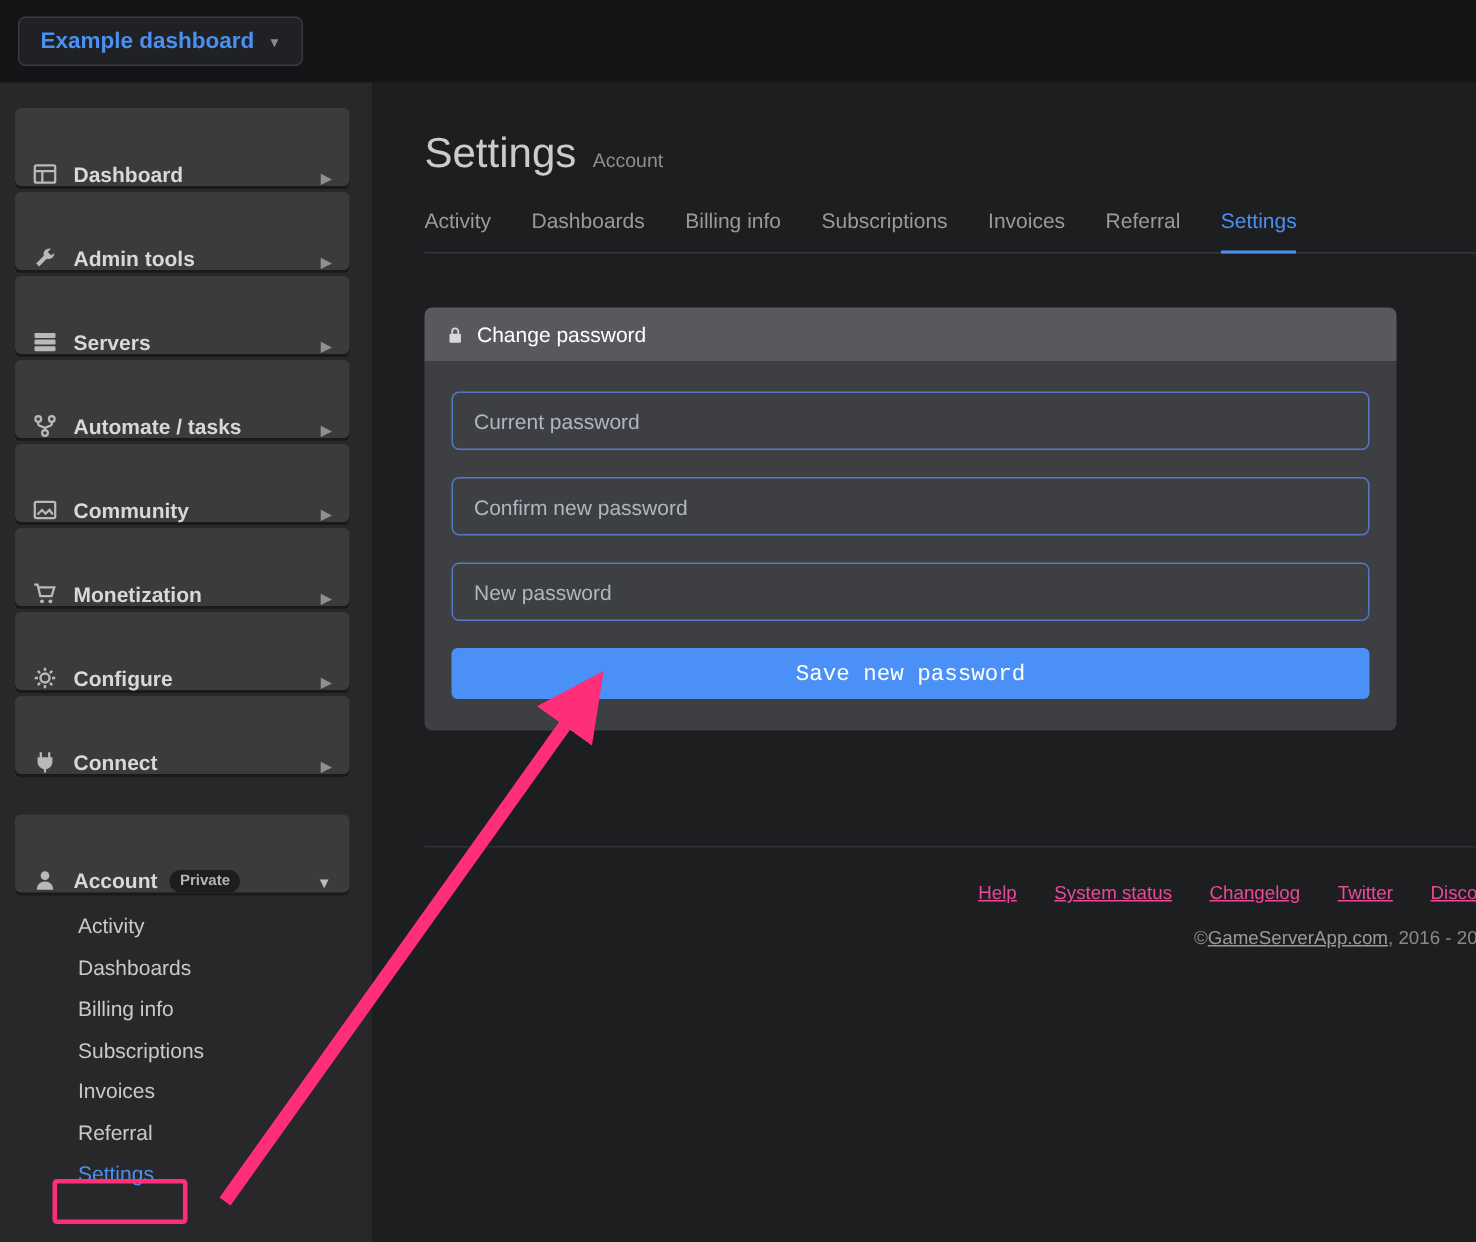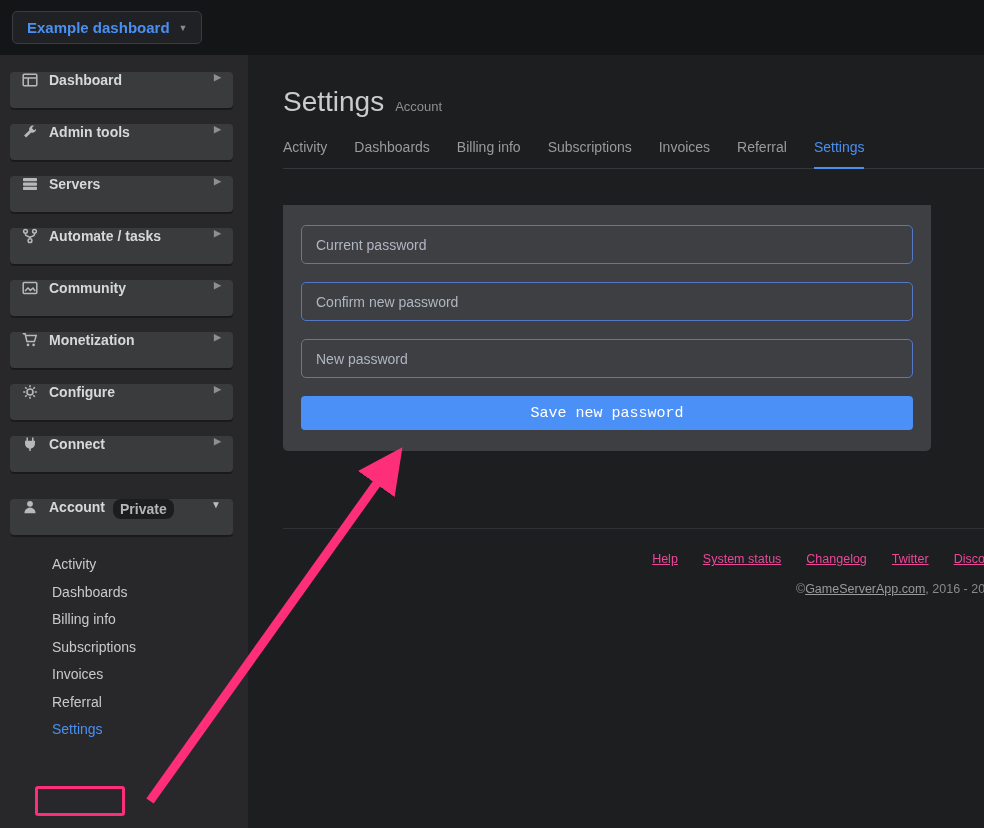--- a/index.html
+++ b/index.html
@@ -34,32 +34,32 @@
   .gs-btn {
     height: 54px; border-radius: 5px;
     background: linear-gradient(90deg, #ff4b2b 0%, #f81f6f 100%);
     display: flex; align-items: center; padding: 0 14px; gap: 10px;
     color: #fff; font-weight: bold; font-size: 15px;
     box-shadow: 0 6px 0 #151517;
     margin-bottom: 26px; cursor: pointer;
   }
   .gs-btn .gs-arrow { margin-left: auto; font-size: 17px; }
   .nav-item {
-    height: 36px; background: #3a3b3d; border-radius: 4px;
-    display: flex; align-items: flex-start; padding: 0 12px; gap: 11px;
-    margin-bottom: 16px; box-shadow: 0 2px 0 rgba(0,0,0,0.35);
+    height: 52px; background: #3a3b3d; border-radius: 4px;
+    display: flex; align-items: flex-end; padding: 0 12px; gap: 11px;
+    margin-bottom: 4px; box-shadow: 0 2px 0 rgba(0,0,0,0.35);
     cursor: pointer; font-size: 14px; font-weight: 600; color: #d8d8d8;
   }
   .nav-icon { width: 16px; height: 16px; color: #b9b9b9; display: inline-flex; }
   .nav-icon svg { width: 16px; height: 16px; }
   .nav-label { flex: 1; }
   .nav-chev { color: #8f8f8f; font-size: 9px; }
   .account-btn { margin-top: 27px; }
   .badge {
-    background: #1c1d1f; color: #b5b5b5; font-size: 14px; font-weight: bold;
+    background: #1c1d1f; color: #b5b5b5; font-size: 10px; font-weight: bold;
     padding: 2px 7px; border-radius: 8px; margin-left: -3px;
   }
   .caret-down { color: #bdbdbd; font-size: 10px; margin-left: auto; }
   .sub-list { margin-top: 9px; padding-left: 42px; }
   .sub-item {
     font-size: 14px; color: #c9c9c9; line-height: 27.5px; cursor: pointer;
   }
   .sub-item.active { color: #4a90f2; }
   
   .main-pad { padding-left: 35px; }
@@ -264,20 +264,29 @@
         <span class="tab">Activity</span>
         <span class="tab">Dashboards</span>
         <span class="tab">Billing info</span>
         <span class="tab">Subscriptions</span>
         <span class="tab">Invoices</span>
         <span class="tab">Referral</span>
         <span class="tab active">Settings</span>
       </div>
 
       <div class="card">
+        <div class="card-header">
+          <span class="hdr-icon">
+            <svg viewBox="0 0 16 16">
+                <rect x="3.3" y="6.8" width="9.4" height="7.4" rx="1" fill="currentColor"></rect>
+                <path d="M5.5 6.8V4.9a2.5 2.5 0 0 1 5 0v1.9" fill="none" stroke="currentColor" stroke-width="1.5"></path>
+              </svg>
+          </span>
+          <span>Change password</span>
+        </div>
         <div class="card-body">
           <input class="pw-input" type="password" placeholder="Current password" style="">
           <input class="pw-input" type="password" placeholder="Confirm new password" style="">
           <input class="pw-input" type="password" placeholder="New password" style="">
           <button class="save-btn">Save new password</button>
         </div>
       </div>
 
       <div class="footer-divider"></div>
       <div class="footer-links">

